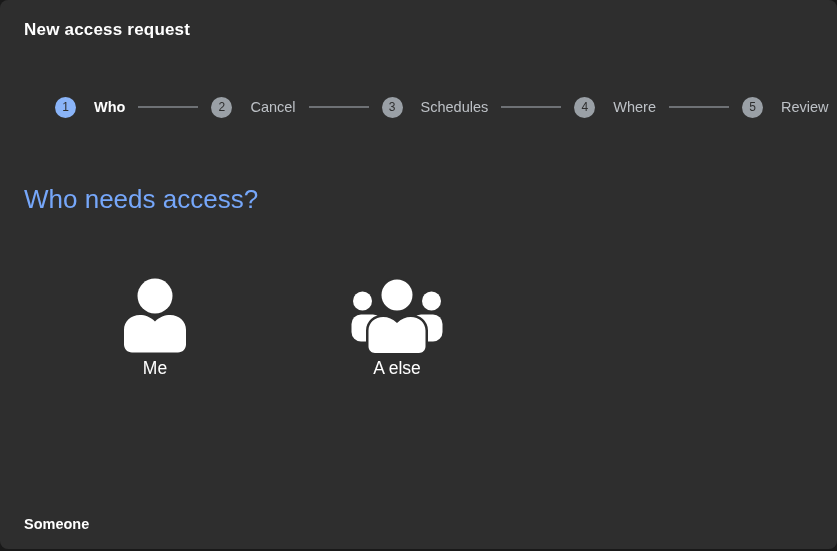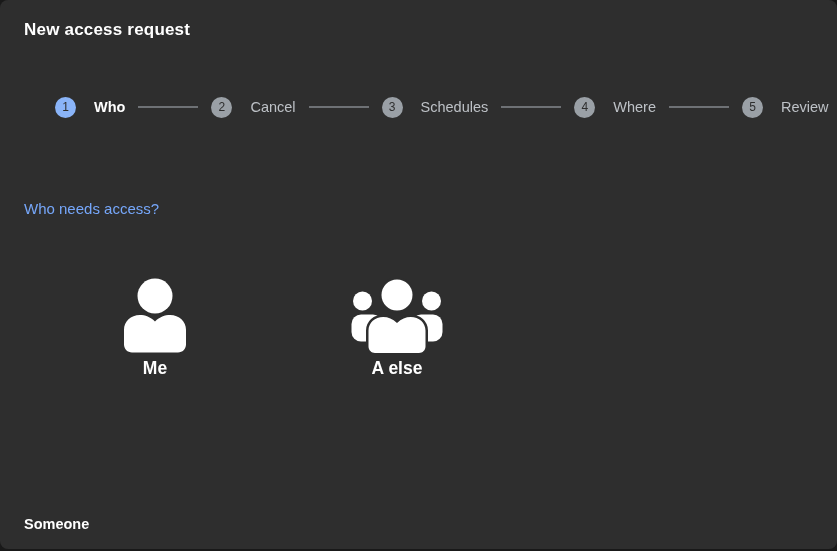--- a/index.html
+++ b/index.html
@@ -16,30 +16,30 @@
              display:flex; align-items:center; }
   .step { display:flex; align-items:center; }
   .step-circle { width:21px; height:21px; border-radius:50%; background:#9aa0a6;
                  display:flex; align-items:center; justify-content:center;
                  font-size:12px; color:#2e2e2e; flex:none; }
   .step.active .step-circle { background:#8ab4f8; }
   .step-label { margin-left:18px; font-size:14.5px; color:#bdc1c6; white-space:nowrap; }
   .step.active .step-label { color:#ffffff; font-weight:700; }
   .connector { width:60px; height:2px; background:#6e7175; margin:0 13px; flex:none; }
 
-  .question-heading { position:absolute; left:24px; top:200px;
-                      font-size:15px; font-weight:400; color:#76a7fa; }
+  .question-heading { position:absolute; left:24px; top:184px;
+                      font-size:26px; font-weight:400; color:#76a7fa; }
 
   
   .options { position:absolute; left:70px; top:278px; display:flex; gap:72px; }
   .option { width:170px; display:flex; flex-direction:column; align-items:center;
             cursor:pointer; background:none; border:none; }
   .icon-wrap { height:76px; display:flex; align-items:flex-end; justify-content:center; }
   .icon-wrap svg { display:block; }
-  .option-label { margin-top:4px; font-size:17.5px; font-weight:700; color:#ffffff;
+  .option-label { margin-top:4px; font-size:17.5px; font-weight:400; color:#ffffff;
                   text-align:center; white-space:nowrap; }
 
   .cancel-btn { position:absolute; left:24px; top:512px; background:none; border:none;
                 font-family:"Liberation Sans", sans-serif;
                 font-size:14.5px; font-weight:700; color:#ffffff; cursor:pointer; padding:4px 0; }
 </style>
 </head>
 <body>
 
 <div class="card">

